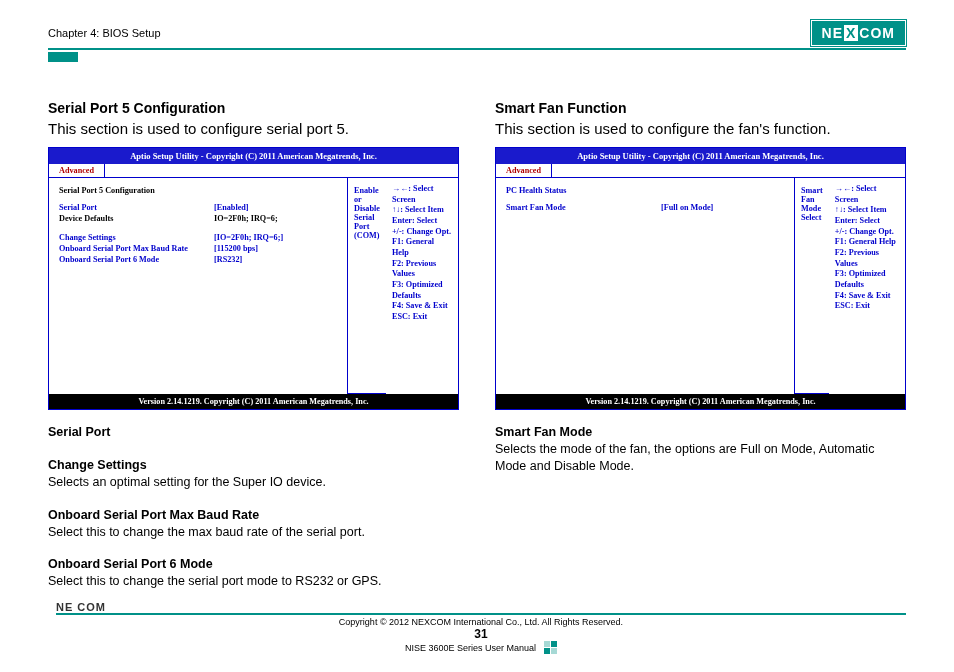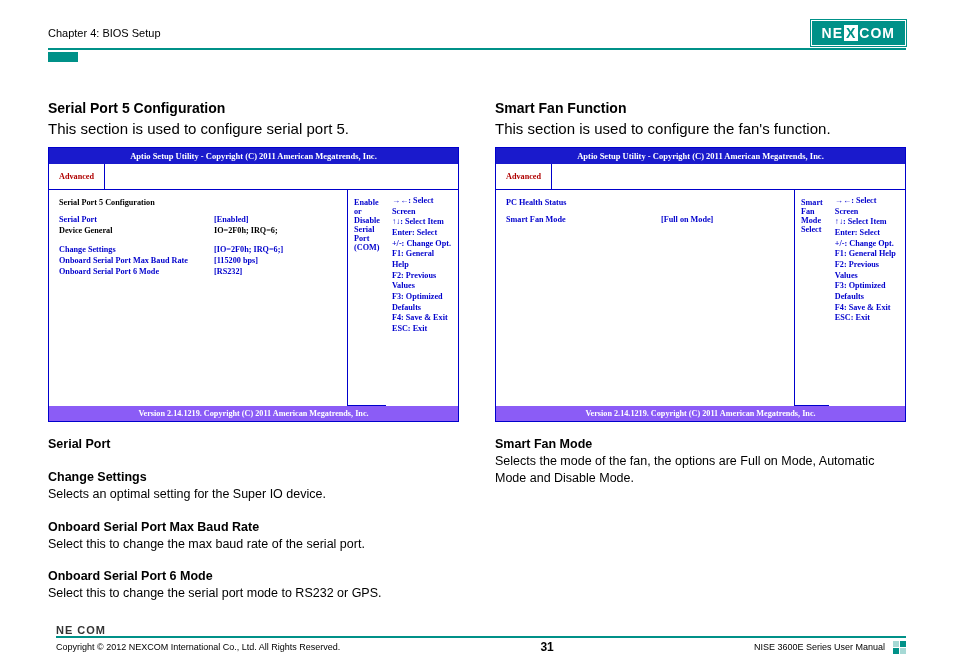--- a/index.html
+++ b/index.html
@@ -73,21 +73,21 @@
     font-weight: bold;
     padding: 3px 16px;
     font-size: 8.5px;
   }
   .bios-tabrow {
     display: flex;
     border-bottom: 1px solid #0000cc;
   }
   .bios-tab {
     border-right: 1px solid #0000cc;
-    padding: 8px 10px;
+    padding: 2px 10px;
     font-weight: bold;
     color: #b00000;
   }
   .bios-body {
     display: flex;
     height: 216px;
   }
   .bios-left {
     flex: 1;
     padding: 8px 10px;
@@ -101,35 +101,36 @@
   .bios-right-top {
     flex:1; padding:8px 6px; font-weight:bold;
     border-bottom:1px solid #0000cc;
   }
   .bios-right-bot {
     padding:6px 6px; font-weight:bold; line-height:1.3;
   }
   .bios-row { display:flex; margin-bottom:2px; }
   .bios-label { width: 155px; }
   .bios-footer {
-    background: #8b5cf6;
+    background: #000000;
     color:#fff; text-align:center; font-weight:bold;
     padding:3px 12px; font-size:8.2px;
   }
   .para { font-size: 12.5px; margin-bottom: 16px; line-height:1.35; }
   .para-title { font-weight: bold; font-size: 12.5px; }
   .bottom-bar {
     position:absolute; left:56px; right:48px; bottom:18px;
   }
   .bottom-rule {
     height:2px; background:#009188; margin-bottom:2px;
   }
   .bottom-row {
     display:flex; justify-content:space-between; align-items:center;
     font-size:9px;
+    flex-direction:column;
   }
   .mini-logo {
     font-weight:bold; letter-spacing:1px; font-size:11px;
     color:#333;
   }
   .page-num { font-weight:bold; font-size:12px; }
   .sq-grid {
     display:grid; grid-template-columns:6px 6px; grid-template-rows:6px 6px; gap:1px;
   }
   .sq { background:#009188; }
@@ -162,21 +163,21 @@
         <div class="bios-tab">Advanced</div>
       </div>
       <div class="bios-body">
         <div class="bios-left">
           <div class="black" style="margin-bottom:8px;">Serial Port 5 Configuration</div>
           <div class="bios-row">
               <div class="bios-label">Serial Port</div>
               <div>[Enabled]</div>
             </div>
           <div class="bios-row black">
-              <div class="bios-label">Device General</div>
+              <div class="bios-label">Device Defaults</div>
               <div>IO=2F0h; IRQ=6;</div>
             </div>
           <div style="height:8px;"></div>
           <div class="bios-row">
               <div class="bios-label">Change Settings</div>
               <div>[IO=2F0h; IRQ=6;]</div>
             </div>
           <div class="bios-row">
               <div class="bios-label">Onboard Serial Port Max Baud Rate</div>
               <div>[115200 bps]</div>

